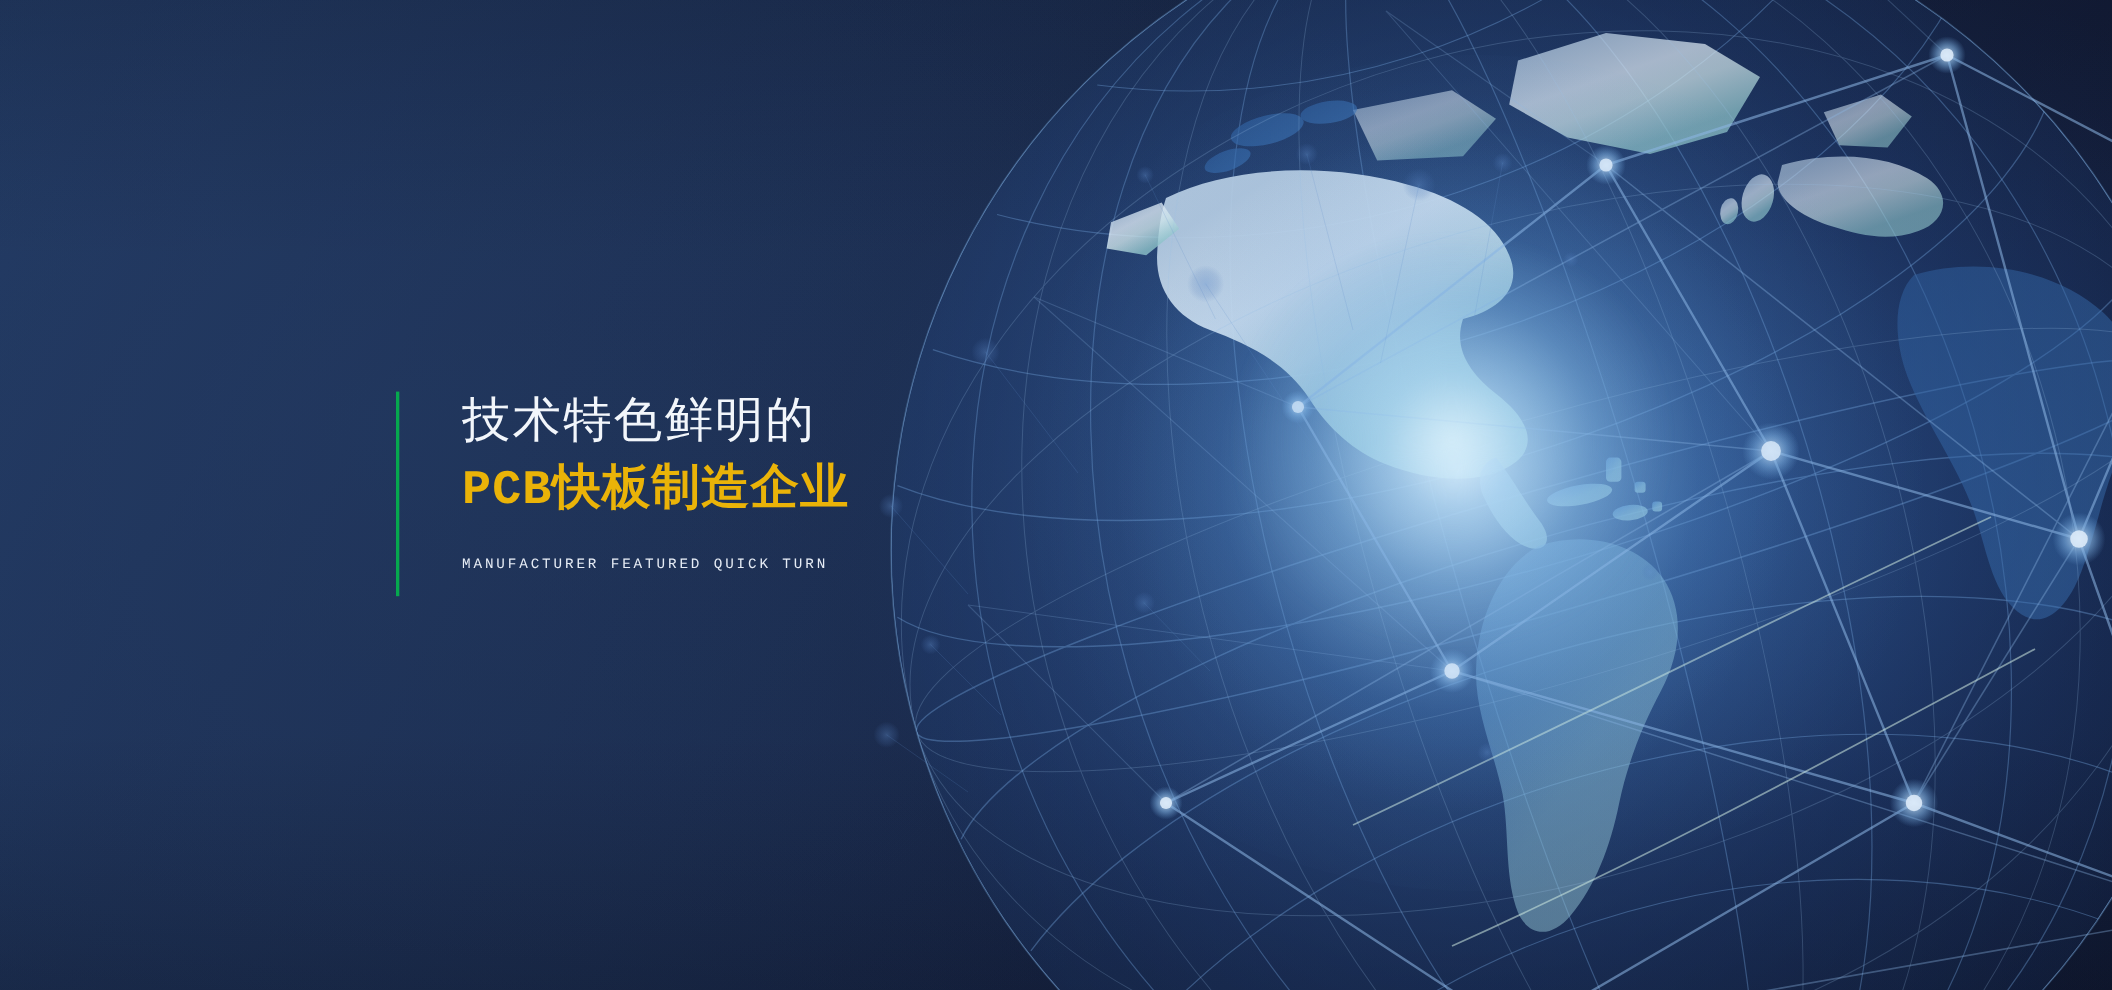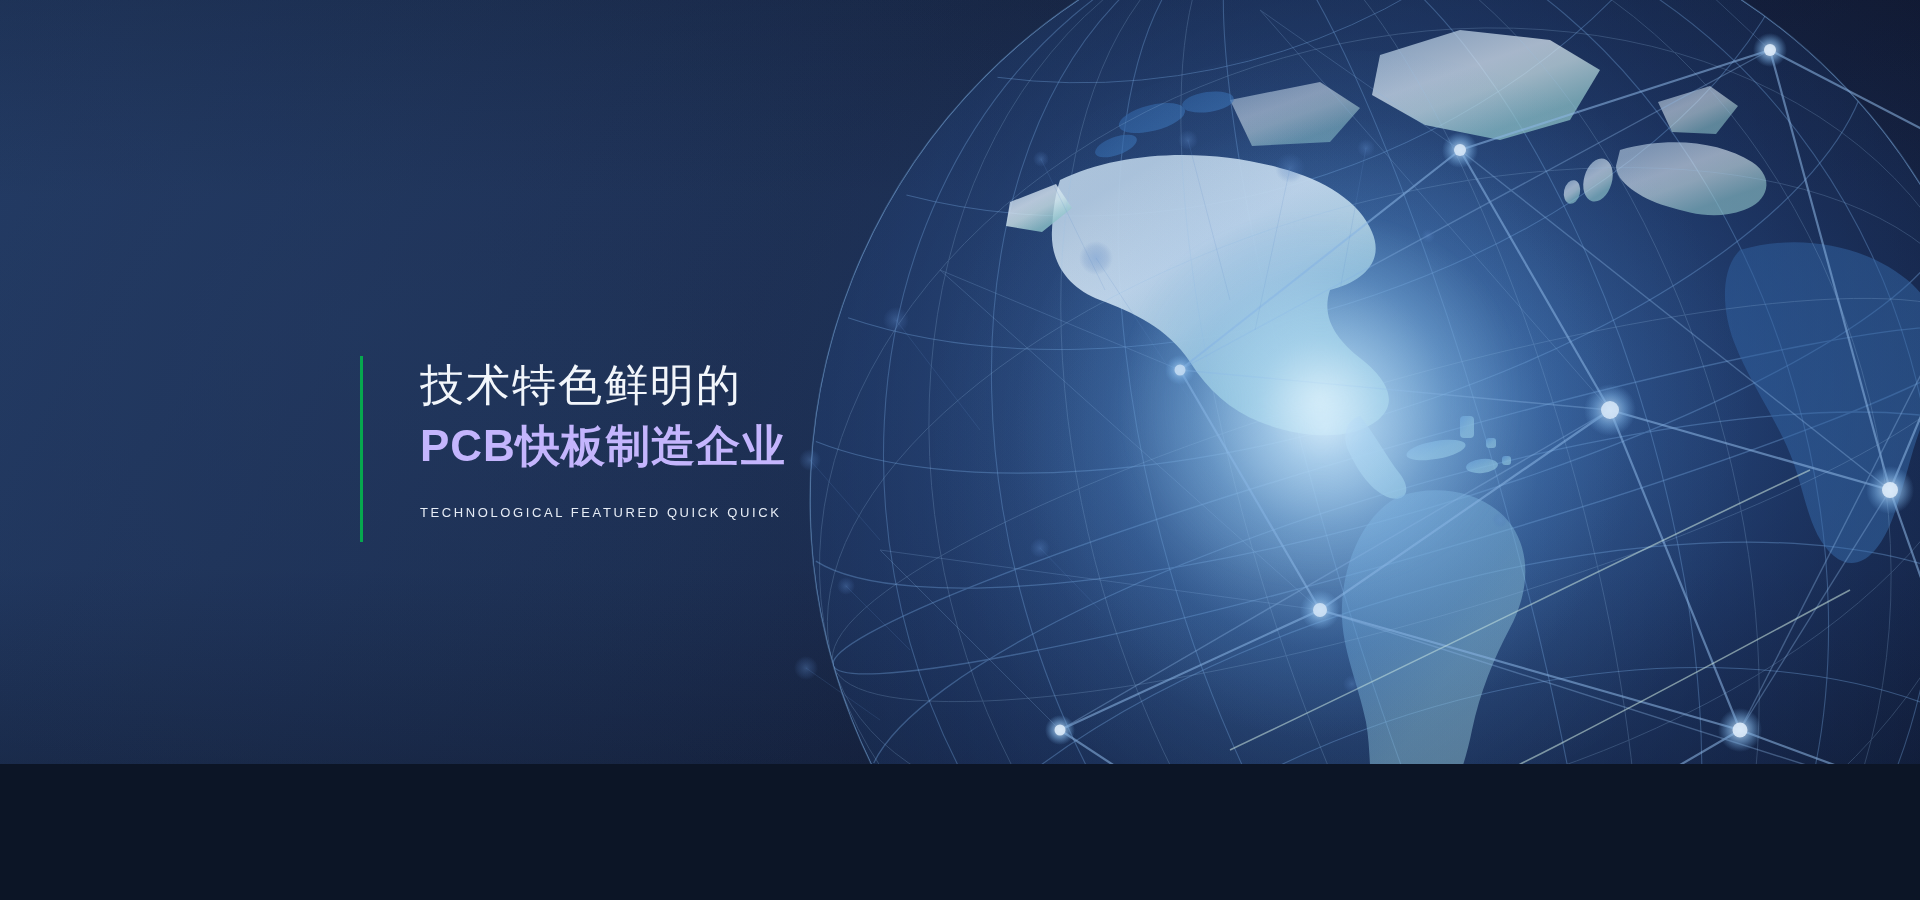--- a/index.html
+++ b/index.html
@@ -3,23 +3,23 @@
 <meta charset="utf-8">
 <style>
   html, body {
     margin: 0;
     padding: 0;
     background: #0c1526;
   }
   #banner {
     position: relative;
     width: 1920px;
-    height: 764px;
+    height: 900px;
     overflow: hidden;
-    font-family: Liberation Sans, sans-serif;
+    font-family: Liberation Mono, monospace;
     background: #1e3257;
   }
 
   
   .bg-base {
     position: absolute;
     inset: 0;
     background:
       radial-gradient(ellipse 1100px 780px at 78% 52%, rgba(46,92,160,0.55) 0%, rgba(32,62,118,0.30) 38%, rgba(20,38,76,0.05) 68%, rgba(20,38,76,0) 100%),
       linear-gradient(118deg, #223a63 0%, #1e3257 22%, #1b2c4e 42%, #172444 62%, #131c37 80%, #101830 100%);
@@ -92,21 +92,21 @@
     line-height: 1.24;
     color: #f2f6fb;
     letter-spacing: 2px;
     white-space: nowrap;
     margin: 0;
   }
   .headline-bold {
     font-size: 44px;
     font-weight: 700;
     line-height: 1.24;
-    color: #c4b5fd;
+    color: #eab308;
     letter-spacing: 1px;
     white-space: nowrap;
     margin: 6px 0 0 0;
   }
   .subtitle {
     margin-top: 28px;
     font-size: 13px;
     font-weight: 400;
     line-height: 1.85;
     letter-spacing: 2.6px;
@@ -383,18 +383,18 @@
 
   <div class="glow-wide"></div>
   <div class="glow-core"></div>
 
   <div class="content">
     <div class="accent-bar"></div>
     <div class="text-col">
       <div class="headline-light">技术特色鲜明的</div>
       <div class="headline-bold">PCB快板制造企业</div>
       <div class="subtitle">
-        <div>TECHNOLOGICAL FEATURED QUICK QUICK</div>
+        <div>MANUFACTURER FEATURED QUICK TURN</div>
       </div>
     </div>
   </div>
 
 </div>
 
 </body></html>

